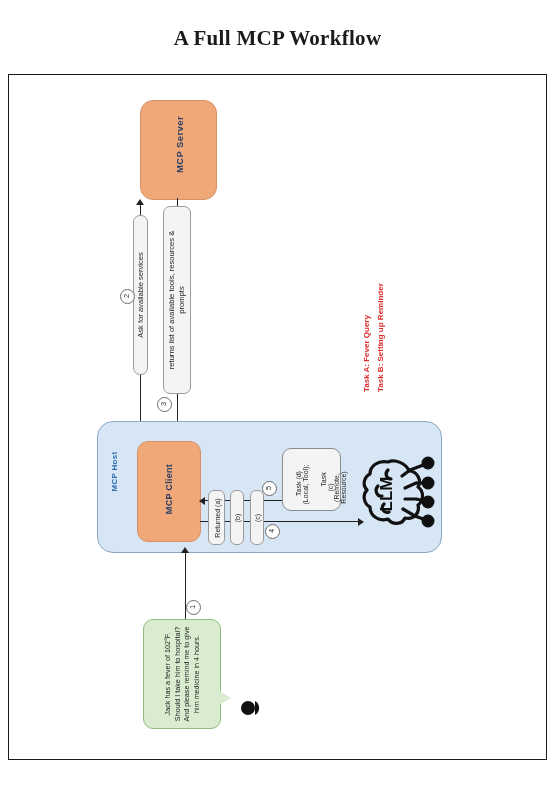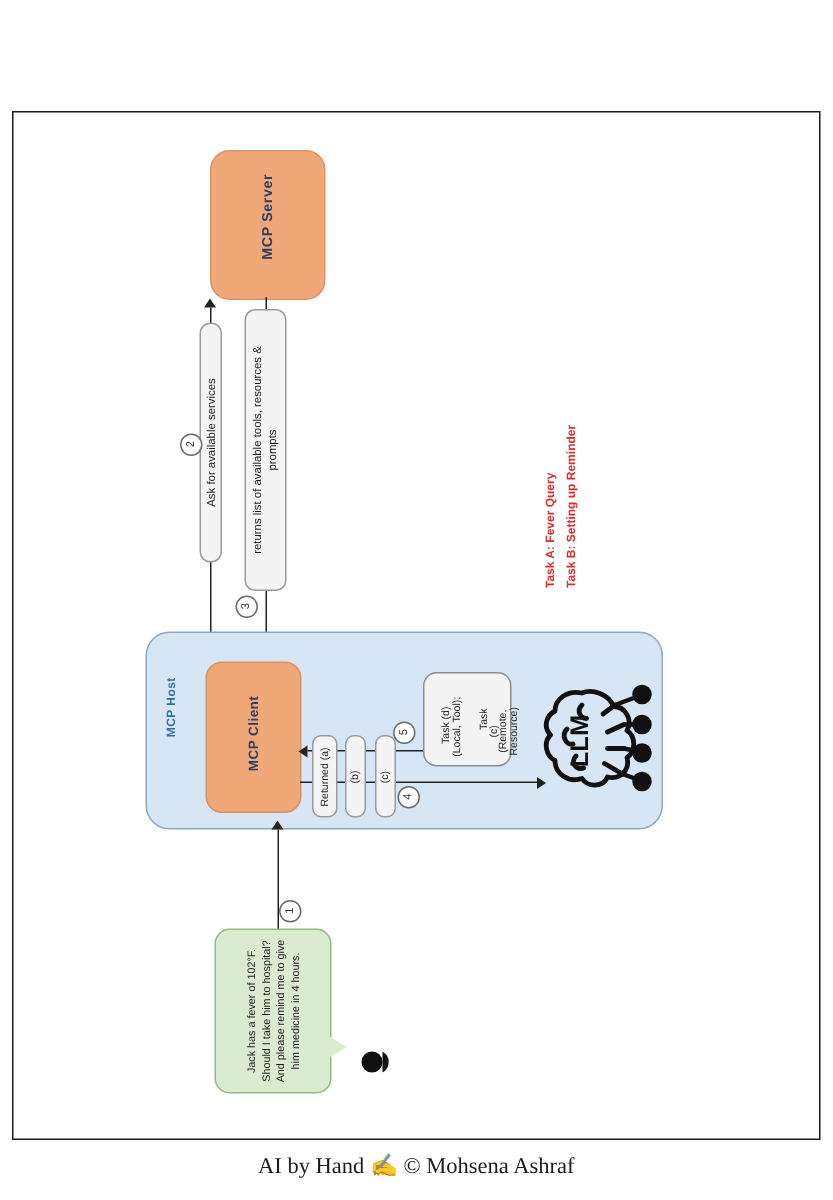--- a/index.html
+++ b/index.html
@@ -169,20 +169,21 @@
     border-left:15px solid #8fbb7d;z-index:-1;
   }
   
   .person{position:absolute;left:240px;top:697px;width:24px;height:22px;}
 </style>
 </head>
 <body>
 
 <div class="page">
 
+  <div class="title">A Full MCP Workflow</div>
 
   <div class="frame"></div>
 
   <div class="mcp-server">
     <div class="vtext mcp-server-label">MCP Server</div>
   </div>
 
   <div class="vline" style="left:140px;top:205px;height:237px;"></div>
   <div class="arrowhead arrow-up" style="left:136.3px;top:199px;"></div>
   <div class="pill" style="left:133px;top:215px;width:15px;height:160px;">
@@ -273,19 +274,14 @@
   </div>
   <div class="bubble-tail"></div>
 
   <div class="person">
     <svg viewBox="0 0 24 22" width="24" height="22" aria-hidden="true">
       <circle cx="8" cy="11" r="7" fill="#111"></circle>
       <path d="M15 4 A8 8 0 0 1 15 18 Z" fill="#111"></path>
     </svg>
   </div>
 
-  <div class="footer">
-    <span>AI by Hand</span>
-    <span class="pen">✍</span>
-    <span>© Mohsena Ashraf</span>
-  </div>
 
 </div>
 
 </body></html>

